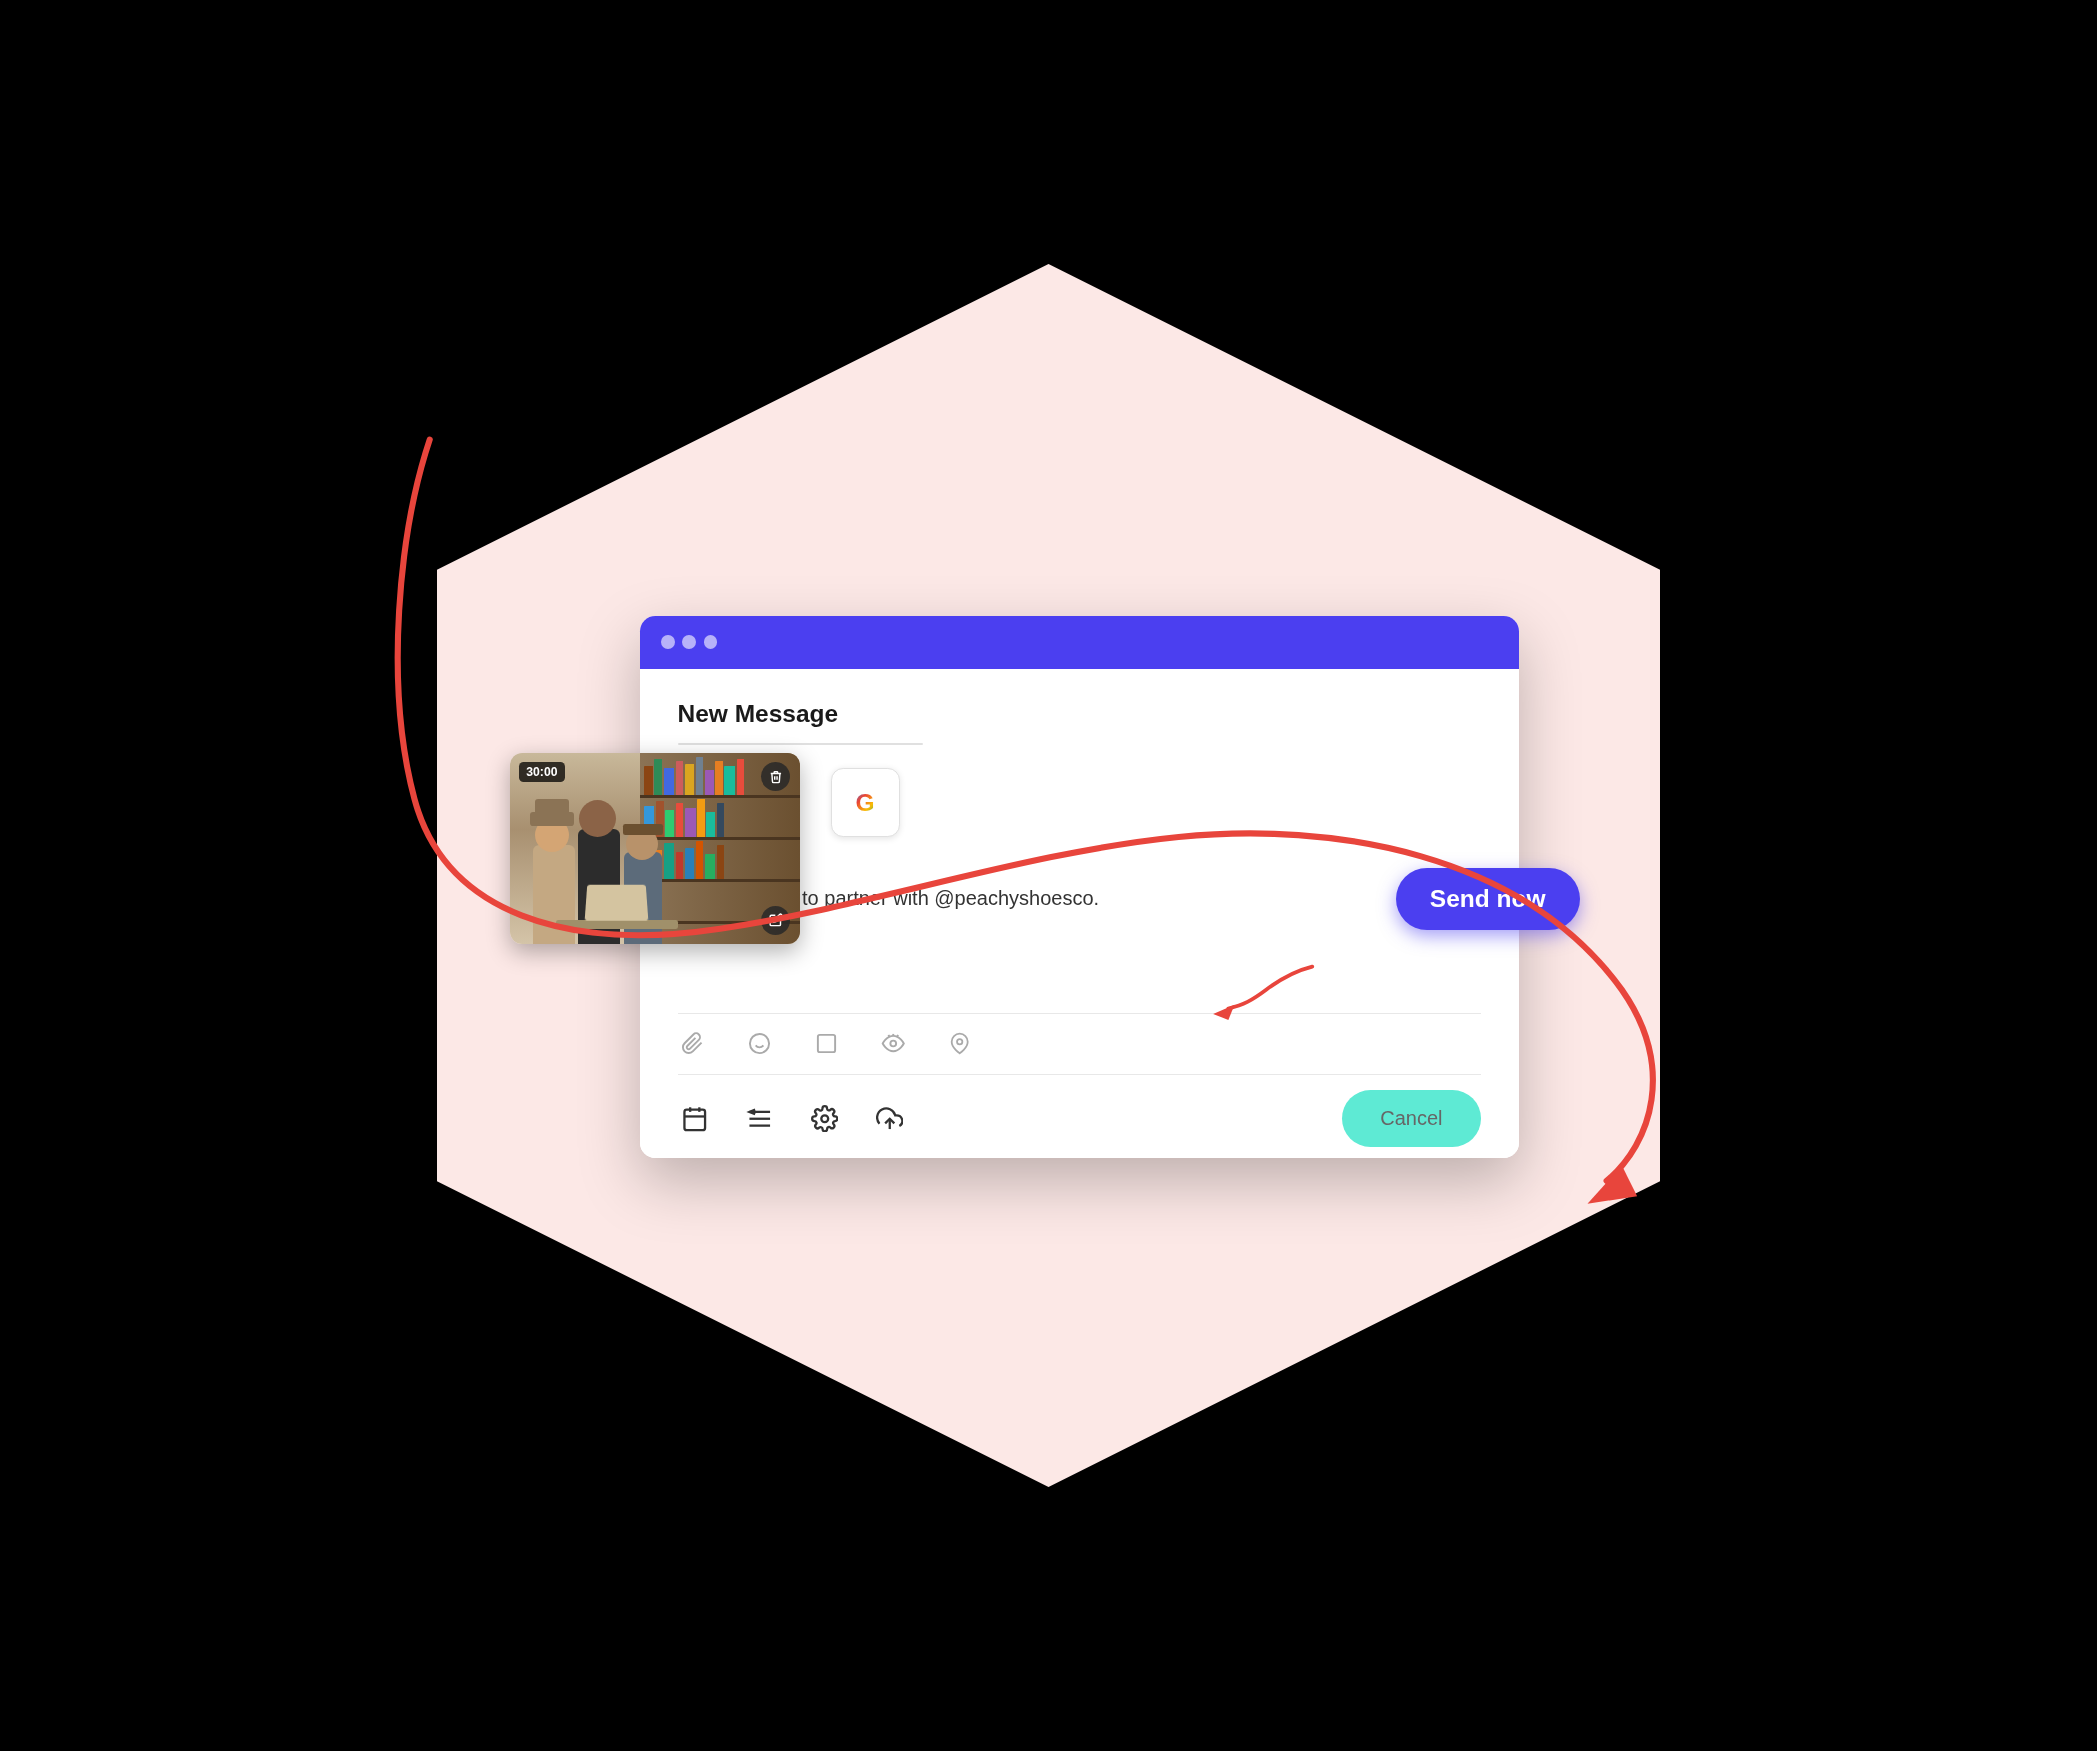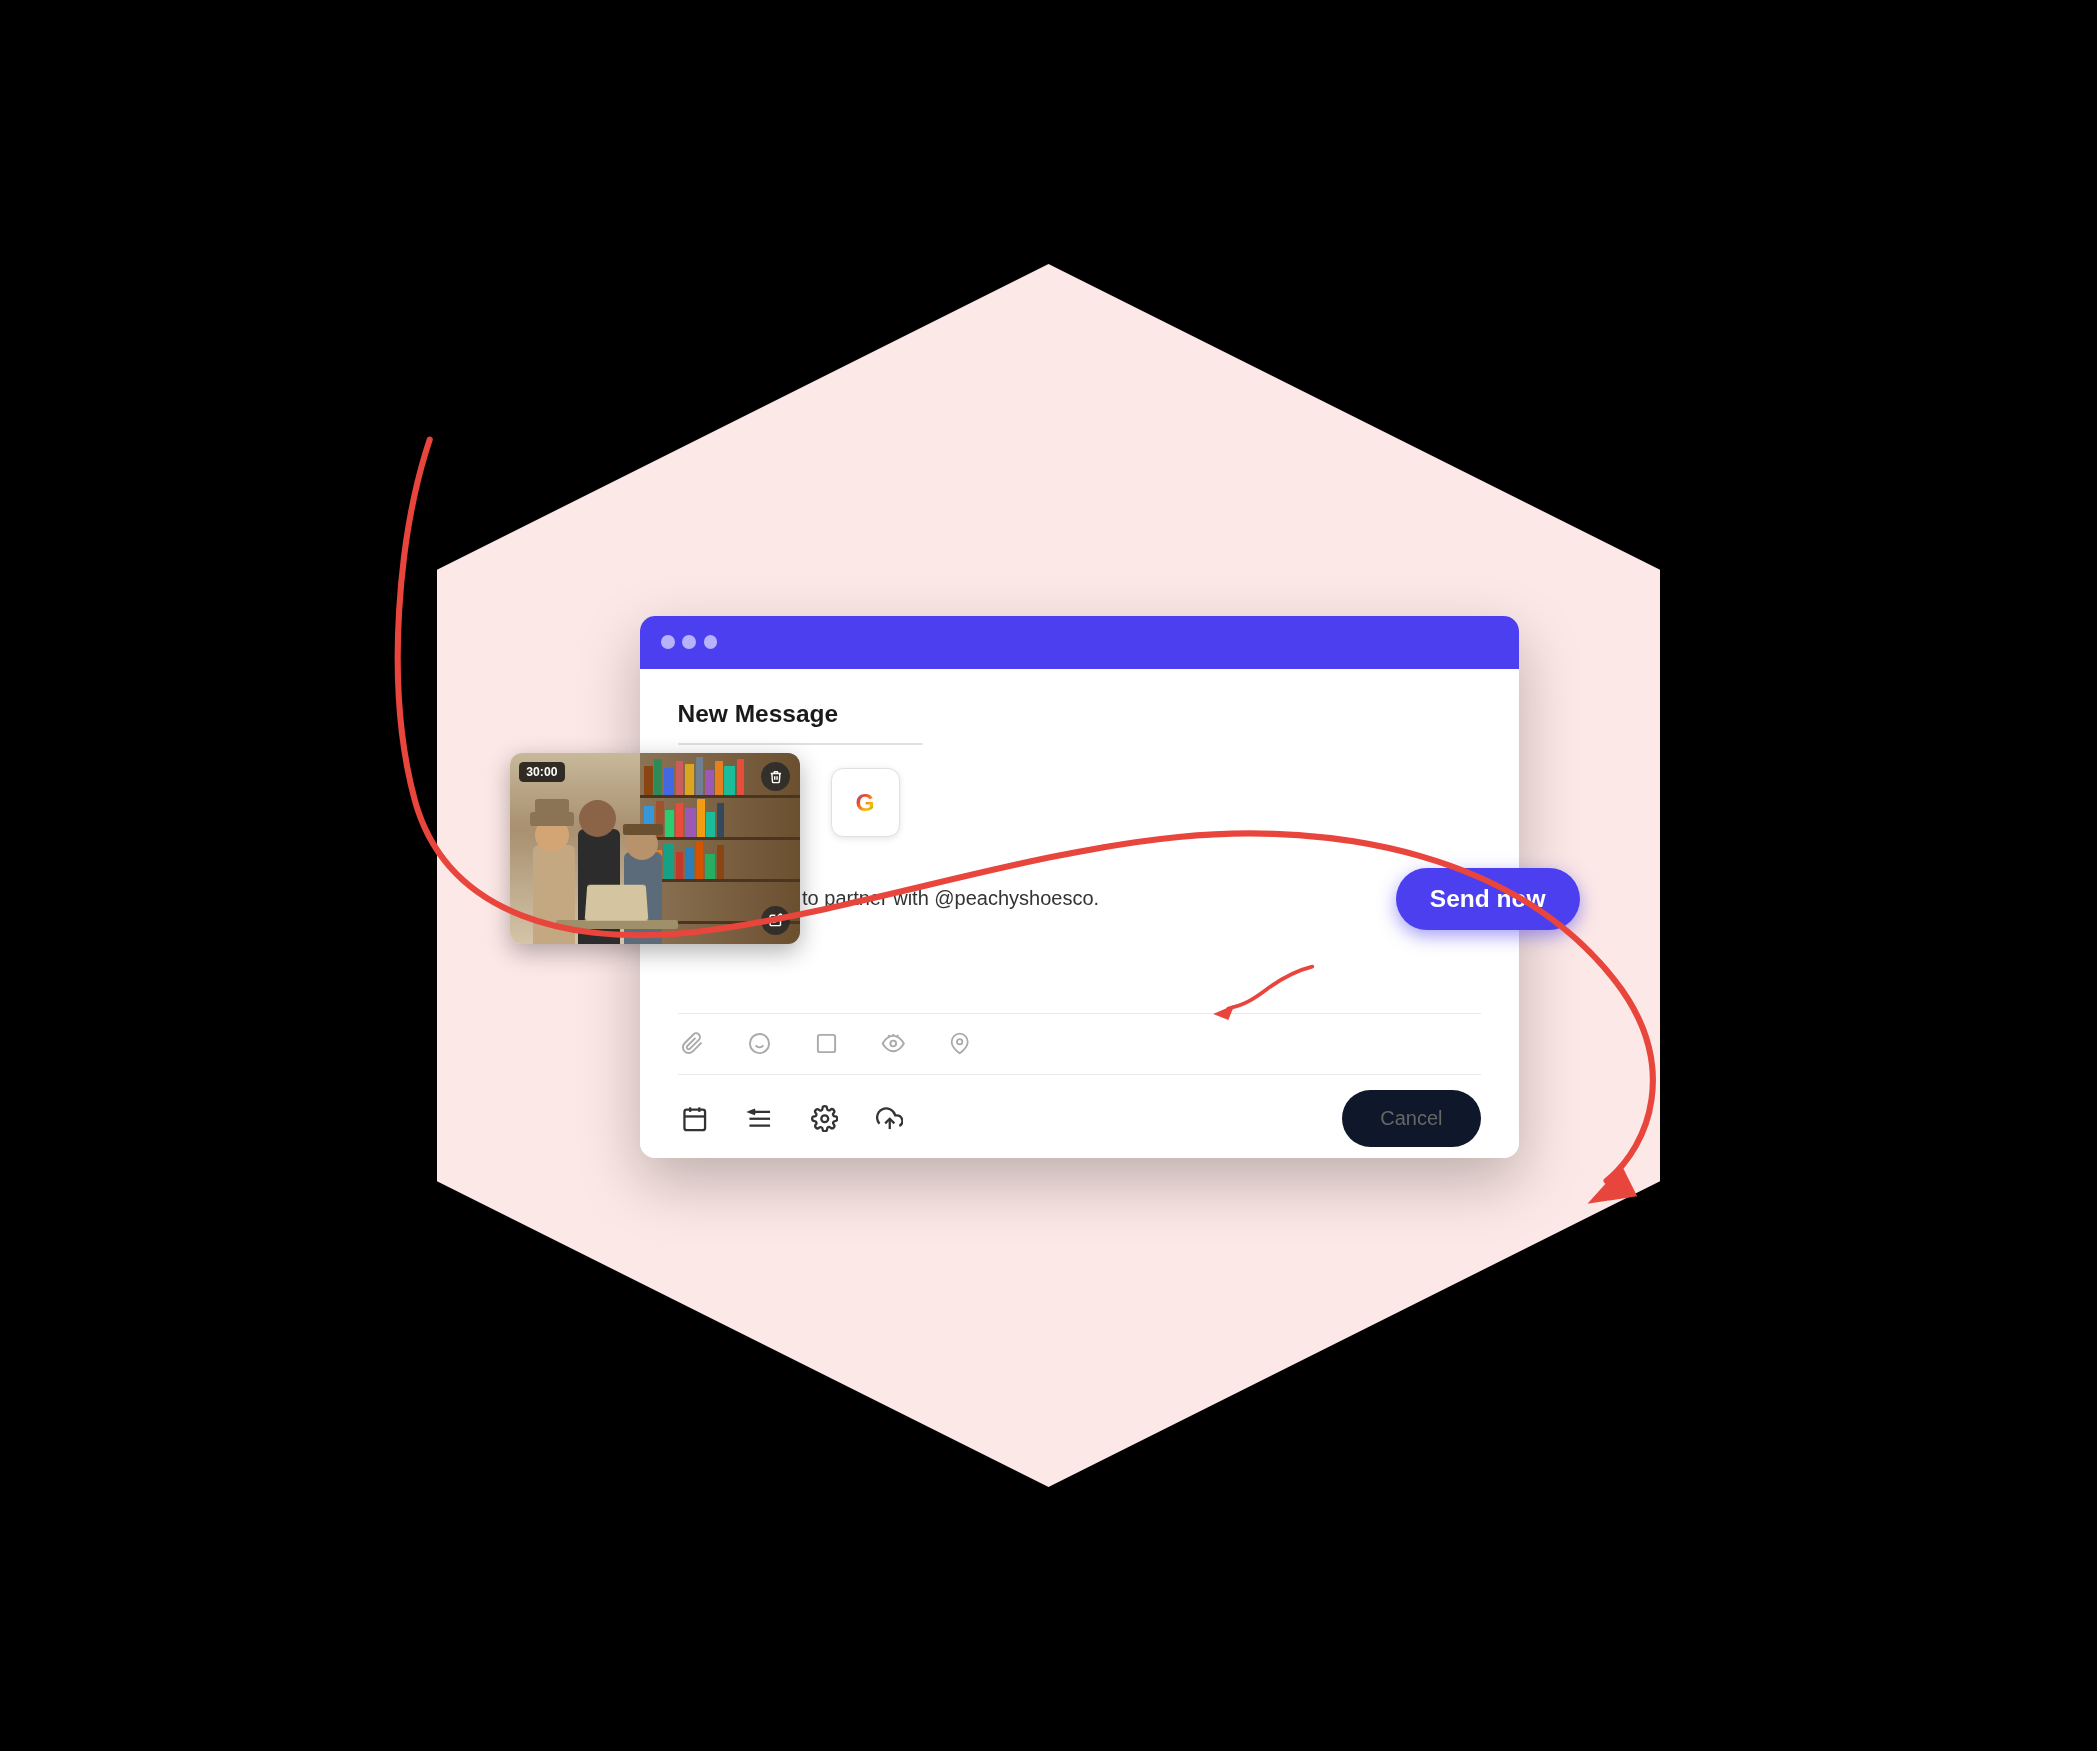--- a/index.html
+++ b/index.html
@@ -304,21 +304,21 @@
       align-items: center;
       justify-content: center;
       cursor: pointer;
       color: #333;
     }
 
     .cancel-btn {
       position: absolute;
       right: 0;
       bottom: -11.5px;
-      background: #0f172a;
+      background: #5eead4;
       color: #666;
       border: none;
       border-radius: 38px;
       padding: 17px 38px;
       font-size: 20px;
       cursor: pointer;
     }
   </style>
 </head>
 <body>

